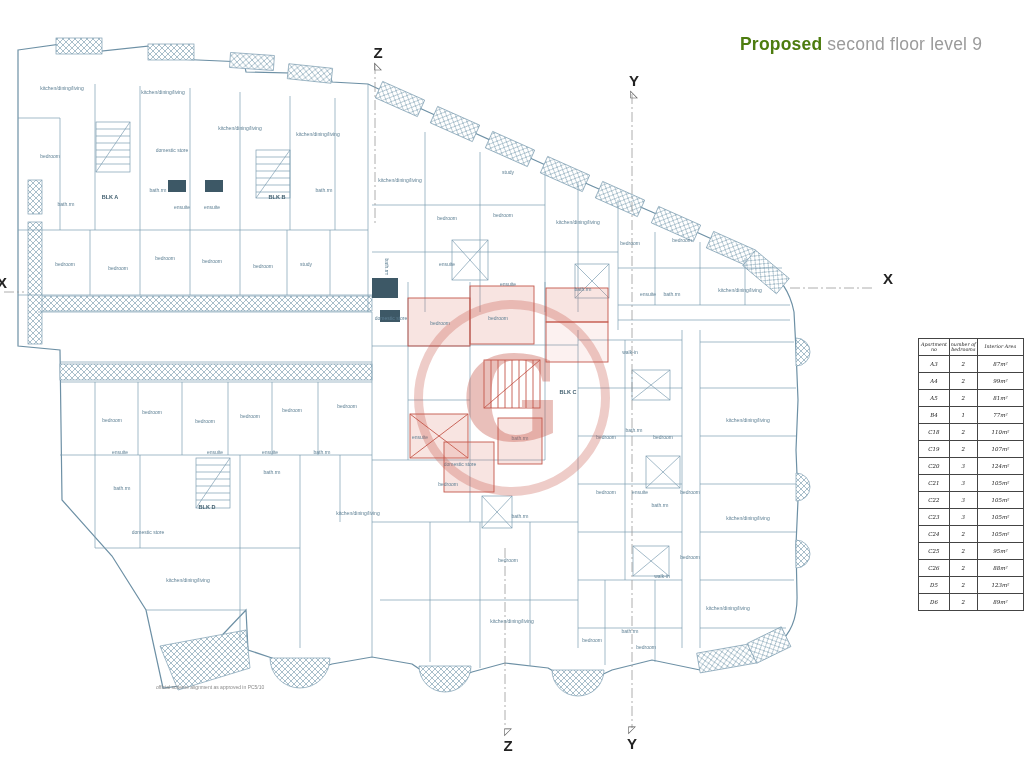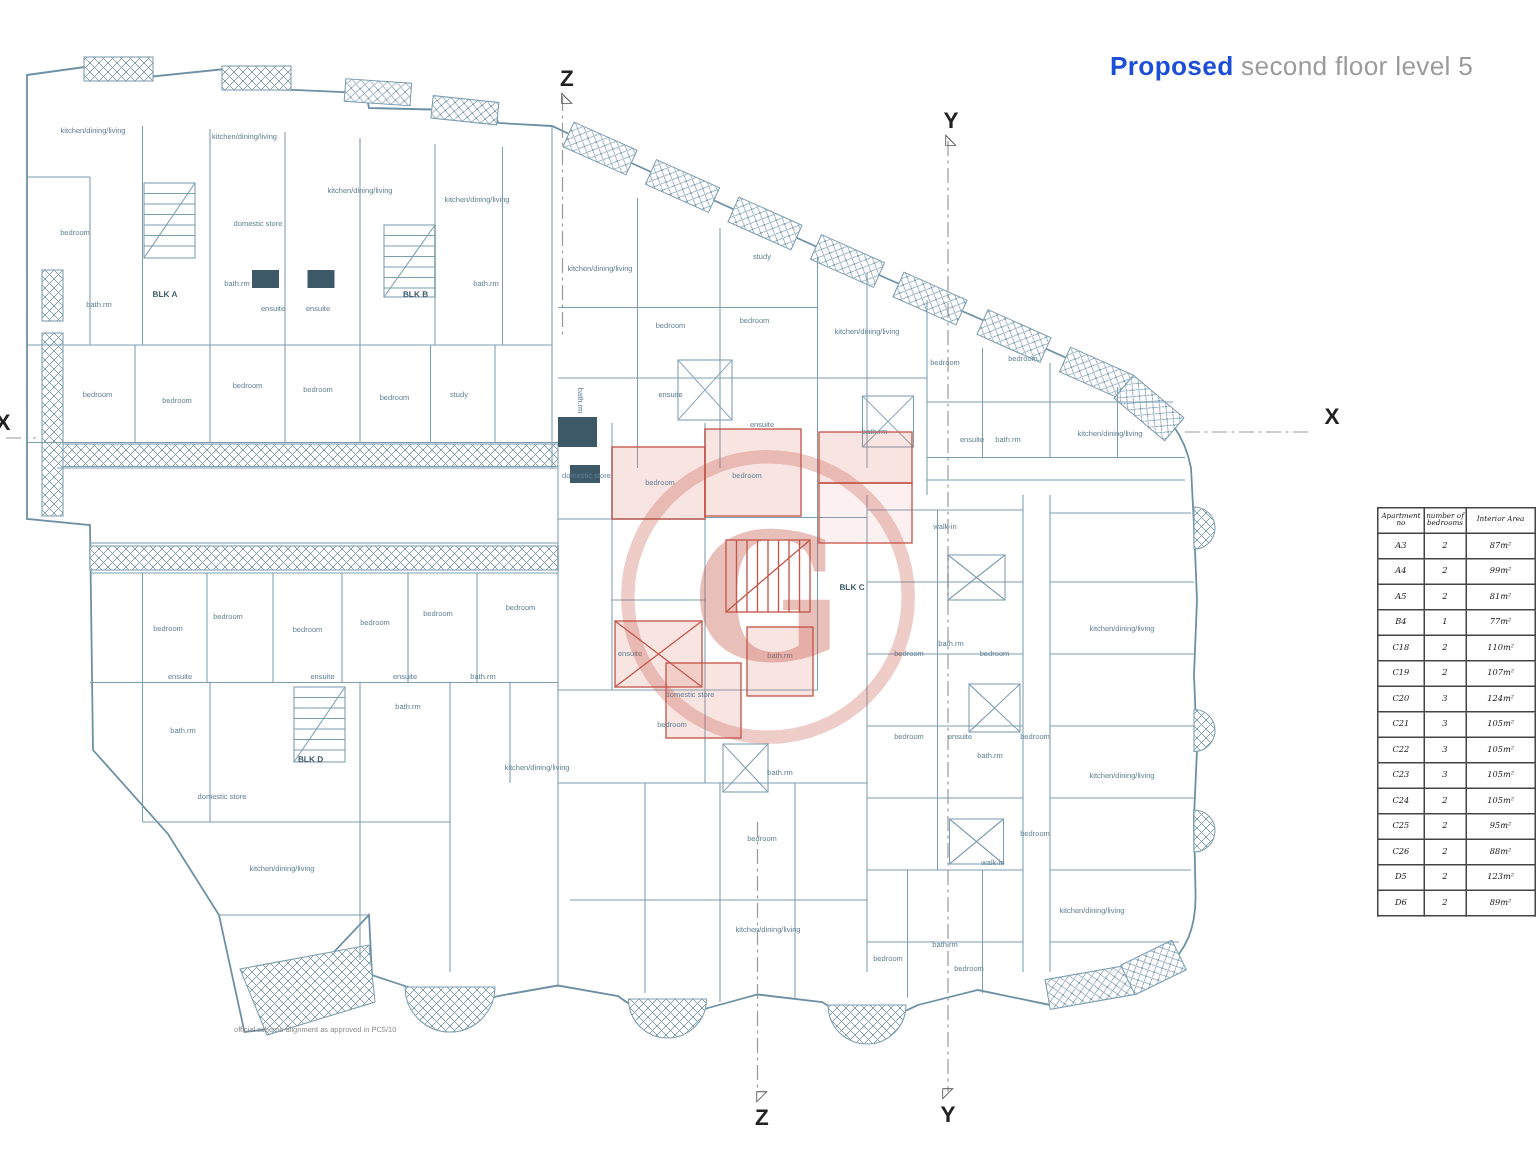--- a/index.html
+++ b/index.html
@@ -11,21 +11,21 @@
   .rlabel.b{font-weight:bold;color:#3f5d6d;font-size:5.5px;}
   .marker{position:absolute;transform:translate(-50%,-50%);display:flex;flex-direction:column;
           align-items:center;line-height:1;gap:1px;}
   .marker .letter{font-weight:bold;font-size:15px;color:#222;}
   .marker .tri{font-size:10px;color:#555;}
   .watermark{position:absolute;left:414px;top:300px;width:178px;height:178px;border-radius:50%;
              border:9px solid rgba(198,86,74,0.30);display:flex;align-items:center;justify-content:center;
              font-family:"DejaVu Serif",serif;font-weight:bold;font-size:118px;
              color:rgba(198,86,74,0.38);pointer-events:none;}
   .titleblock{position:absolute;left:740px;top:34px;font-size:17.5px;letter-spacing:.2px;}
-  .titleblock .tb{font-weight:bold;color:#1d4ed8;}
+  .titleblock .tb{font-weight:bold;color:#4d7c0f;}
   .titleblock .tr{color:#9b9b9b;}
   .note{position:absolute;left:156px;top:684px;font-size:5px;color:#8a8a8a;}
   table.areas{position:absolute;left:918px;top:338px;border-collapse:collapse;
               font-family:"DejaVu Serif",serif;font-style:italic;font-size:5.5px;color:#222;
               table-layout:fixed;}
   .areas th,.areas td{border:0.6px solid #444;text-align:center;padding:0;height:16px;
                       font-weight:normal;overflow:hidden;}
   .areas th{font-size:4.8px;line-height:1.05;}
   .areas th:nth-child(1),.areas td:nth-child(1){width:30px;}
   .areas th:nth-child(2),.areas td:nth-child(2){width:27px;}
@@ -252,21 +252,21 @@
         <span class="tri">◸</span>
         <span class="letter">Y</span>
       </div>
     </div>
 
   <div class="watermark">
     <span>G</span>
   </div>
 
   <div class="titleblock">
-    <span class="tb">Proposed</span><span class="tr"> second floor level 5</span>
+    <span class="tb">Proposed</span><span class="tr"> second floor level 9</span>
   </div>
 
   <div class="note">official scheme alignment as approved in PC5/10</div>
 
   <table class="areas">
     <thead>
         <tr id="area-table-head">
           <th>Apartment no</th>
           <th>number of bedrooms</th>
           <th>Interior Area</th>

